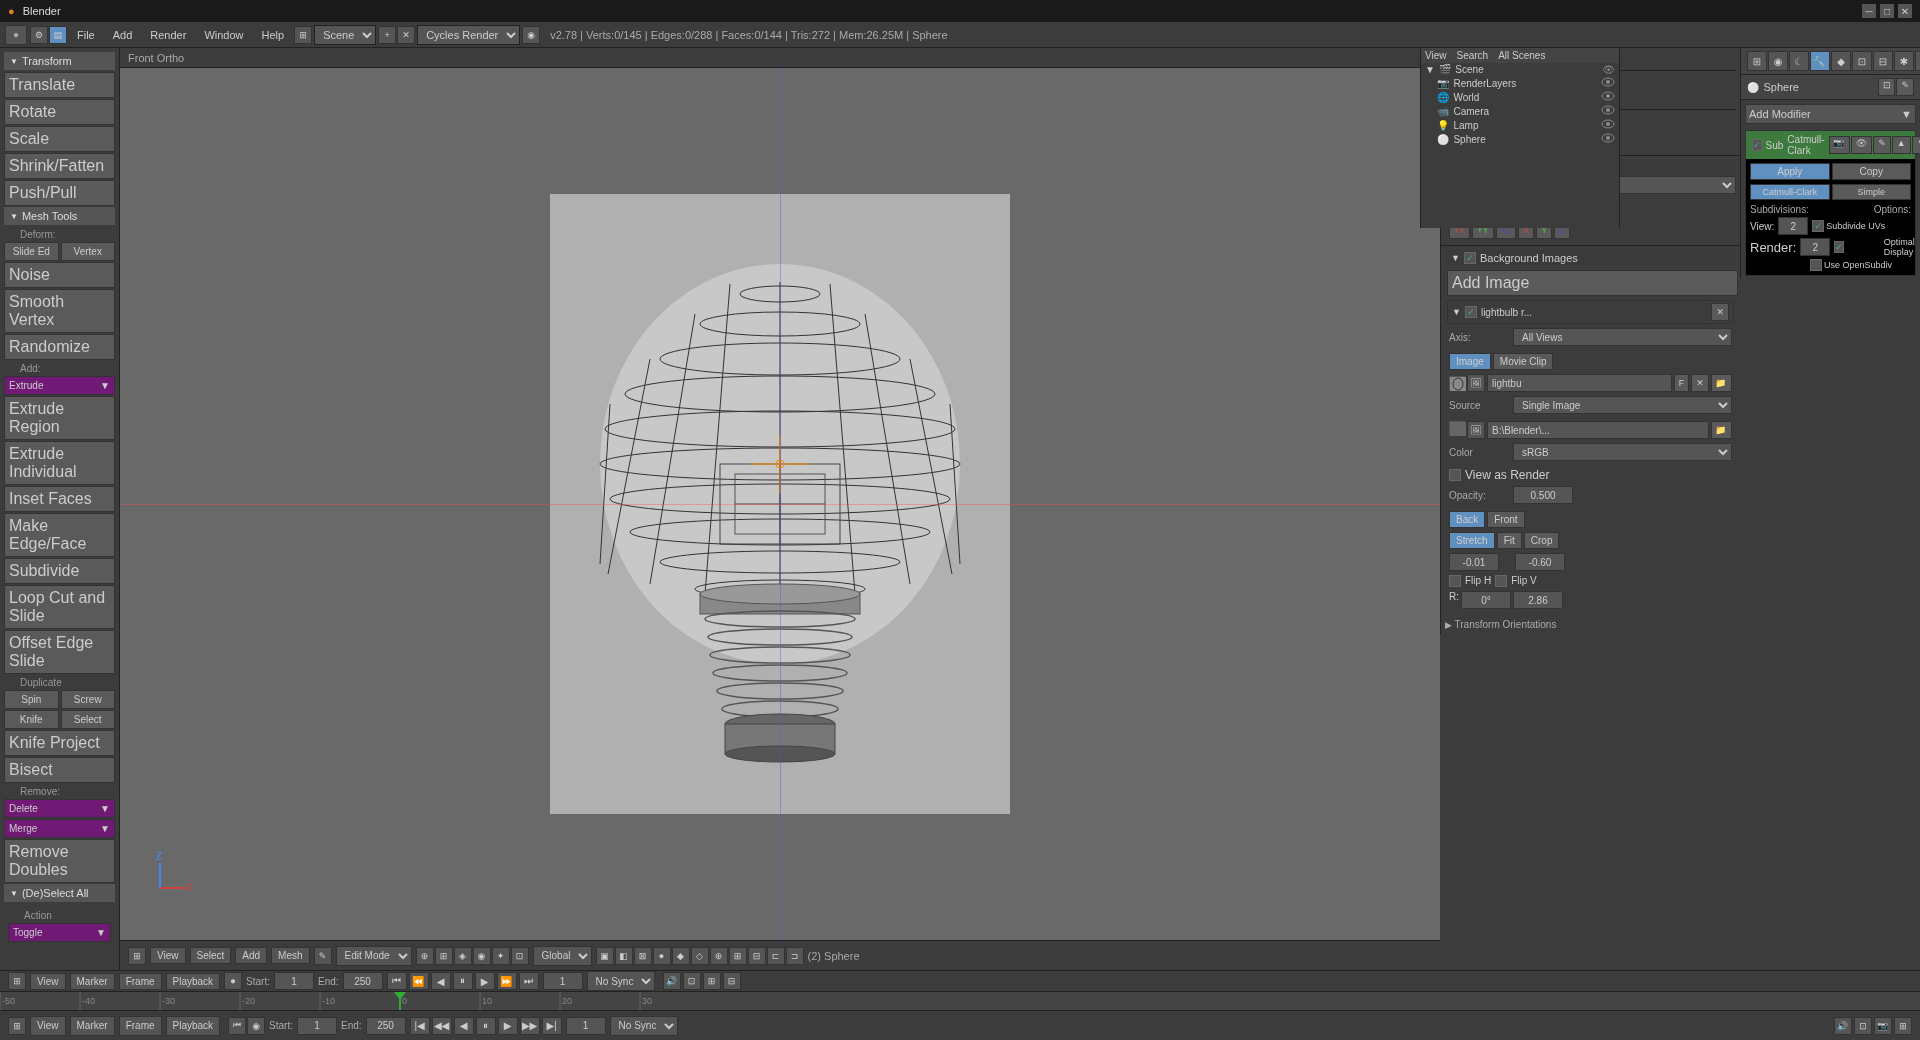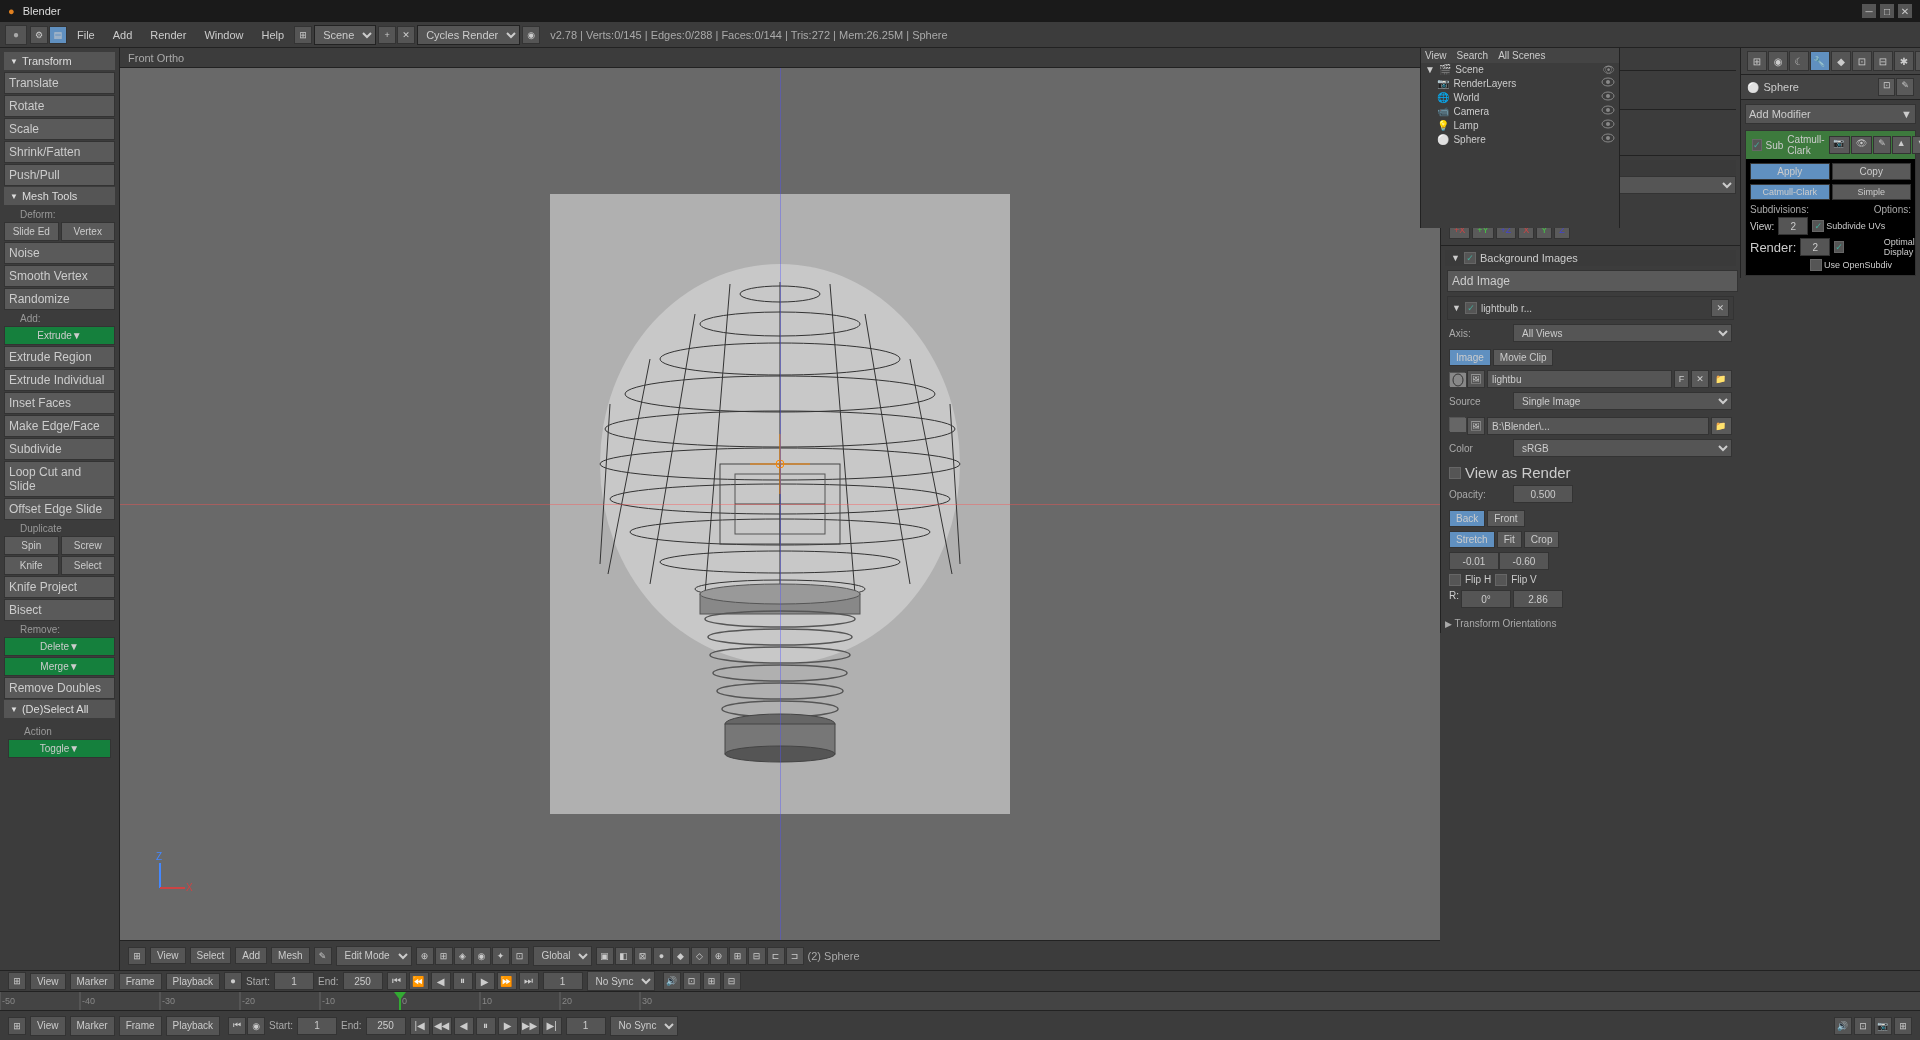--- a/index.html
+++ b/index.html
@@ -21,25 +21,25 @@
     
     .main-layout { display: flex; height: calc(1040px - 22px - 26px - 40px - 30px); }
 
     
     .left-panel { width: 120px; background: #3c3c3c; border-right: 1px solid #222; overflow-y: auto; display: flex; flex-direction: column; }
 
     .tools-section { padding: 4px; }
     .section-header { background: #555; padding: 3px 6px; font-size: 11px; color: #ddd; margin-bottom: 2px; display: flex; align-items: center; gap: 4px; cursor: pointer; }
     .section-header::before { content: '▼'; font-size: 8px; }
 
-    .tool-btn { width: 100%; background: #5a5a5a; border: 1px solid #333; color: #ccc; font-size: 12px; padding: 3px 4px; cursor: pointer; text-align: left; margin-bottom: 1px; display: block; }
+    .tool-btn { width: 100%; background: #5a5a5a; border: 1px solid #333; color: #ccc; font-size: 16px; padding: 3px 4px; cursor: pointer; text-align: left; margin-bottom: 1px; display: block; }
     .tool-btn-row { display: flex; gap: 2px; margin-bottom: 1px; }
     .tool-btn-half { flex: 1; background: #5a5a5a; border: 1px solid #333; color: #ccc; font-size: 10px; padding: 3px 2px; cursor: pointer; text-align: center; }
     .subsection { color: #999; font-size: 10px; padding: 2px 4px; margin-left: 12px; }
-    .tool-btn-dropdown { background: #15803d; border: 1px solid #333; color: #ccc; font-size: 10px; padding: 3px 4px; cursor: pointer; display: flex; align-items: center; justify-content: center; width: 100%; margin-bottom: 1px; }
+    .tool-btn-dropdown { background: #701a75; border: 1px solid #333; color: #ccc; font-size: 10px; padding: 3px 4px; cursor: pointer; display: flex; align-items: center; justify-content: space-between; width: 100%; margin-bottom: 1px; }
 
     
     .viewport { flex: 1; background: #5a5a5a; position: relative; overflow: hidden; }
     .viewport-header { background: #3c3c3c; height: 20px; display: flex; align-items: center; padding: 0 8px; gap: 8px; font-size: 11px; color: #aaa; border-bottom: 1px solid #222; }
     .viewport-canvas { width: 100%; height: calc(100% - 20px - 30px); display: flex; align-items: center; justify-content: center; background: #696969; position: relative; }
     .lightbulb-image { width: 460px; height: 620px; background: #888; position: relative; overflow: hidden; }
     .viewport-bottom { background: #3c3c3c; height: 30px; display: flex; align-items: center; padding: 0 8px; gap: 4px; border-top: 1px solid #222; }
     .vp-btn { background: #555; border: 1px solid #333; color: #ccc; font-size: 10px; padding: 2px 6px; cursor: pointer; }
     .vp-select { background: #555; border: 1px solid #333; color: #ccc; font-size: 10px; padding: 2px 4px; height: 20px; }
     .obj-info { color: #aaa; font-size: 11px; }
@@ -531,40 +531,40 @@
 
         <div class="props-row" style="padding:2px 4px;">
           <span class="props-label">Color</span>
           <select class="props-input">
             <option>sRGB</option>
           </select>
         </div>
 
         <div style="display:flex; align-items:center; gap:4px; padding:2px 4px;">
           <span class="checkbox"></span>
-          <span style="font-size:15px;">View as Render</span>
+          <span style="font-size:12px;">View as Render</span>
         </div>
 
         <div class="props-row" style="padding:2px 4px;">
           <span class="props-label">Opacity:</span>
           <input class="num-field" style="width: 60px;" value="0.500">
         </div>
 
         <div class="props-btn-row" style="padding:2px 4px;">
           <button class="props-btn props-btn-active">Back</button>
           <button class="props-btn">Front</button>
         </div>
 
         <div class="props-btn-row" style="padding:2px 4px;">
           <button class="props-btn props-btn-active">Stretch</button>
           <button class="props-btn">Fit</button>
           <button class="props-btn">Crop</button>
         </div>
 
-        <div style="display:flex; gap:0; padding:2px 4px;">
+        <div style="display:flex; gap:16px; padding:2px 4px;">
           <input class="num-field" value="-0.01" style="">
           <input class="num-field" value="-0.60" style="">
         </div>
 
         <div style="display:flex; gap:4px; padding:2px 4px;">
           <span class="checkbox"></span>
           <span style="font-size:10px;">Flip H</span>
           <span class="checkbox"></span>
           <span style="font-size:10px;">Flip V</span>
         </div>

